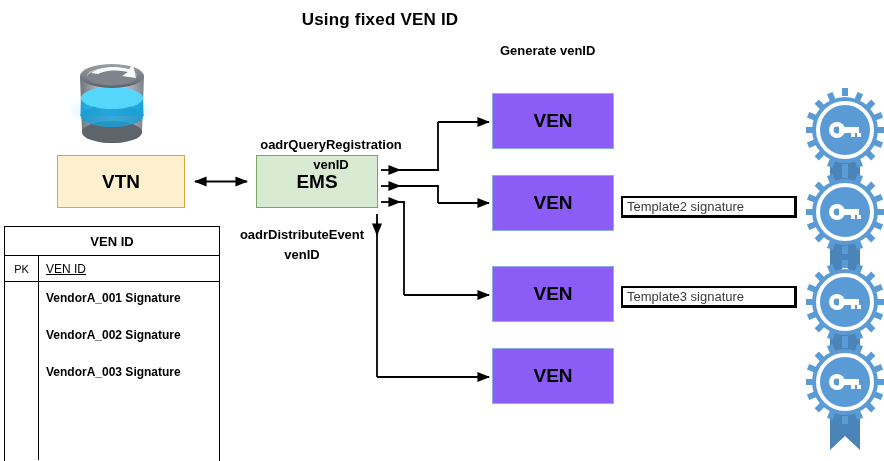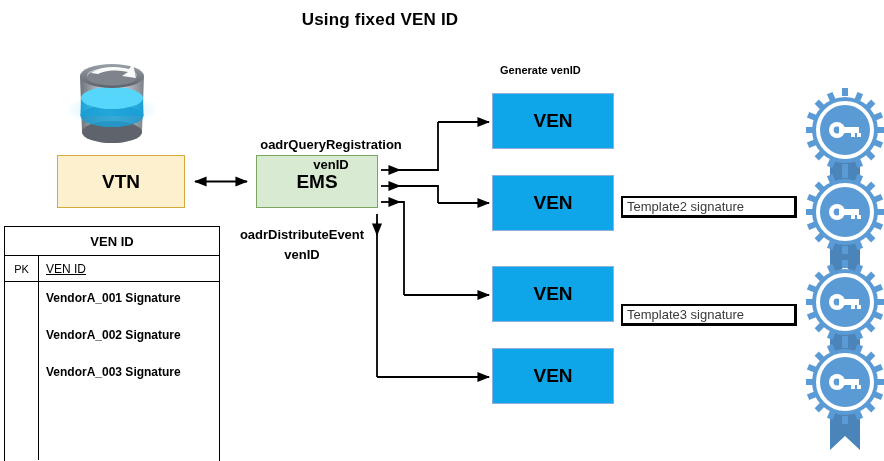--- a/index.html
+++ b/index.html
@@ -45,21 +45,21 @@
     font-size: 19px;
   }
   #node-ems {
     left: 256px; top: 155px; width: 122px; height: 53px;
     background: #d9ead3;
     border: 1px solid #7aa661;
     font-size: 19px;
   }
   .node-ven {
     width: 122px; height: 56px;
-    background: #0ea5e9;
+    background: #8b5cf6;
     border: 1px solid #8fb0da;
     font-size: 19px;
     left: 492px;
   }
   #node-ven-1 { top: 93px; }
   #node-ven-2 { top: 175px; }
   #node-ven-3 { top: 266px; }
   #node-ven-4 { top: 348px; }
 
   
@@ -67,22 +67,22 @@
     font-size: 13px;
     font-weight: bold;
     color: #000000;
     text-align: center;
     line-height: 20px;
     white-space: nowrap;
   }
   #label-query { left: 216px; top: 88px; width: 230px; margin-top: 47px; }
   #label-distribute { left: 212px; top: 225px; width: 180px; }
   #label-generate {
-    left: 500px; top: 64px;
-    font-size: 11px; font-weight: bold; color: #000;
+    left: 500px; top: 43px;
+    font-size: 13px; font-weight: bold; color: #000;
     white-space: nowrap;
   }
 
   
   .template-chip {
     left: 621px;
     width: 176px; height: 22px;
     background: #ffffff;
     border: 2px solid #000000;
     border-right-width: 3px;
@@ -90,21 +90,21 @@
     box-sizing: border-box;
     display: flex;
     align-items: center;
     padding-left: 4px;
     font-size: 13px;
     color: #3a3a3a;
     white-space: nowrap;
   }
   #template-chip-1 { top: 114px; }
   #template-chip-2 { top: 196px; }
-  #template-chip-3 { top: 304px; }
+  #template-chip-3 { top: 286px; }
   #template-chip-4 { top: 366px; }
 
   
   #ven-id-table {
     left: 4px; top: 226px;
     width: 216px; height: 236px;
     border: 1px solid #000000;
     box-sizing: border-box;
     background: #ffffff;
     font-size: 12px;

